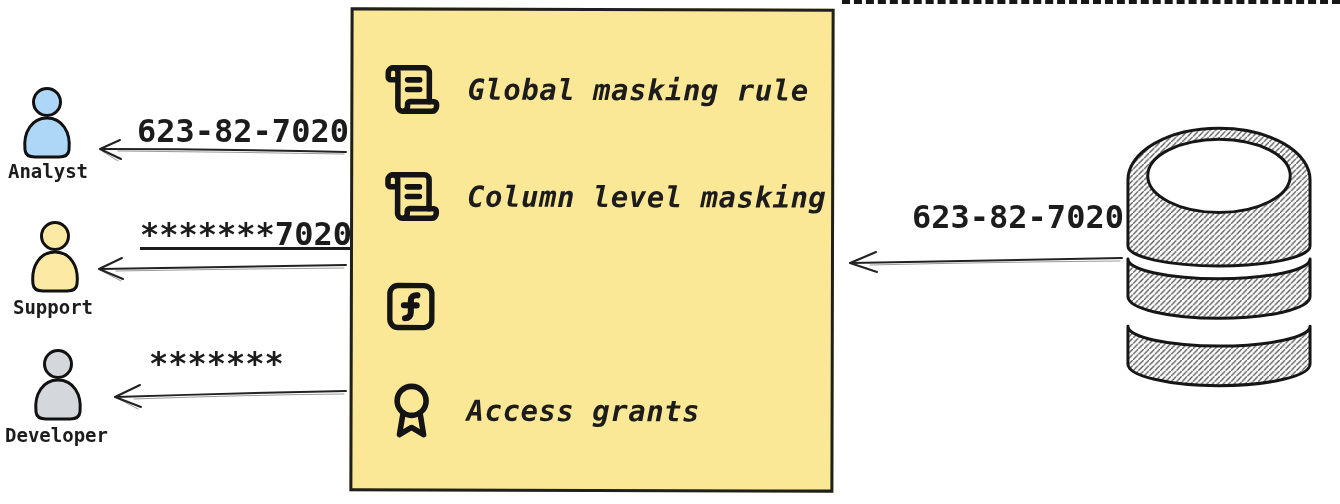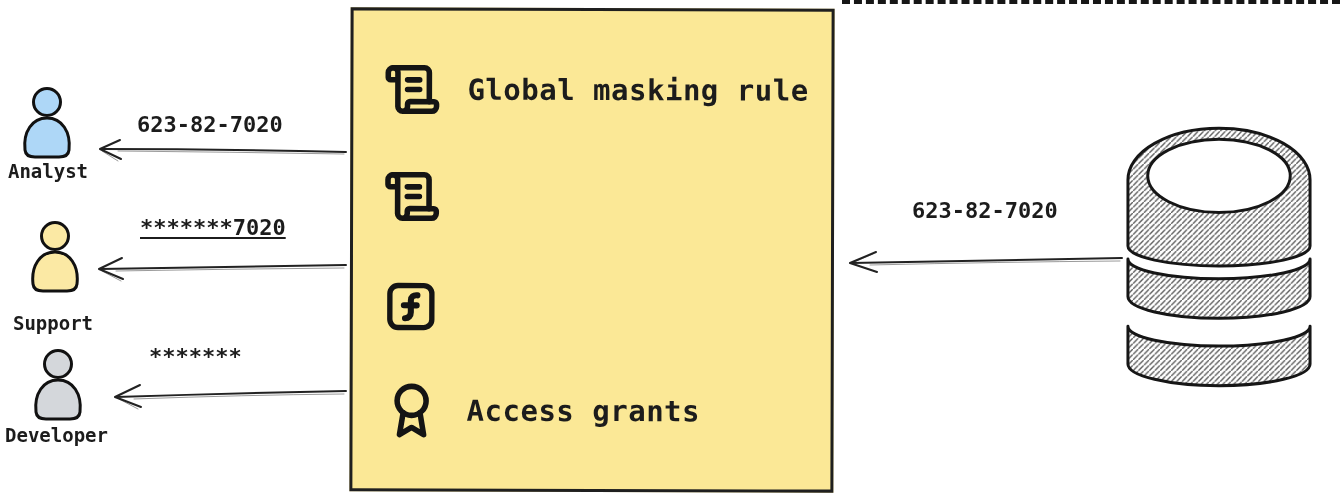--- a/index.html
+++ b/index.html
@@ -18,31 +18,31 @@
     background:#fbe896;border:3px solid #1f1f1f;box-sizing:border-box;
     transform:rotate(0.15deg);
   }
   .box-row{position:absolute;left:30px;display:flex;align-items:center;gap:26px;height:66px;}
   .box-row.r1{top:46px;}
   .box-row.r2{top:153px;}
   .box-row.r3{top:263px;}
   .box-row.r4{top:367px;justify-content:center;}
   .box-row svg{flex:0 0 auto;stroke:#141414;fill:none;
     stroke-linecap:round;stroke-linejoin:round;}
-  .box-label{font-size:29px;font-weight:bold;white-space:nowrap;letter-spacing:0.5px;}
+  .box-label{font-size:29px;font-weight:bold;white-space:nowrap;letter-spacing:0.5px;font-style:italic;}
 
   
   .actor-svg{position:absolute;stroke:#111;}
   .actor-name{position:absolute;font-size:19px;font-weight:bold;text-align:center;width:100px;}
   .an1{left:-2px;top:160px;}
-  .an2{left:3px;top:312px;}
+  .an2{left:3px;top:296px;}
   .an3{left:5px;top:424px;}
 
   
-  .flow-value{position:absolute;font-size:22px;font-weight:bold;white-space:nowrap;}
+  .flow-value{position:absolute;font-size:32px;font-weight:bold;white-space:nowrap;}
   .fv1{left:137px;top:112px;}
   .fv2{left:140px;top:215px;text-decoration:underline;}
   .fv3{left:149px;top:344px;}
   .fv4{left:912px;top:198px;}
 
   
   .arrow{position:absolute;}
   .arrow path{fill:none;stroke:#222;stroke-linecap:round;stroke-linejoin:round;}
   .arrow .main{stroke-width:2;}
   .arrow .sketch{stroke-width:1;opacity:.45;}
@@ -127,20 +127,21 @@
       <span class="box-label">Global masking rule</span>
     </div>
 
     <div class="box-row r2">
       <svg width="58" height="58" viewBox="0 0 24 24" stroke-width="2.3">
         <path d="M15 12h-5"></path>
           <path d="M15 8h-5"></path>
         <path d="M19 17V5a2 2 0 0 0-2-2H4"></path>
         <path d="M8 21h12a2 2 0 0 0 2-2v-1a1 1 0 0 0-1-1H11a1 1 0 0 0-1 1v1a2 2 0 1 1-4 0V5a2 2 0 1 0-4 0v2a1 1 0 0 0 1 1h3"></path>
       </svg>
+      <span class="box-label">Column level masking</span>
     </div>
 
     <div class="box-row r3">
       <svg width="56" height="56" viewBox="0 0 24 24" stroke-width="2.3">
         <rect x="3" y="3" width="18" height="18" rx="3.5"></rect>
         <path d="M9 11.5h5.5" stroke-width="2.6"></path>
         <path d="M9.5 17c1.6 0 2.5-1 2.5-2.6v-5C12 7.9 13 7 14.8 7.2" stroke-width="2.6"></path>
       </svg>
     </div>
 

